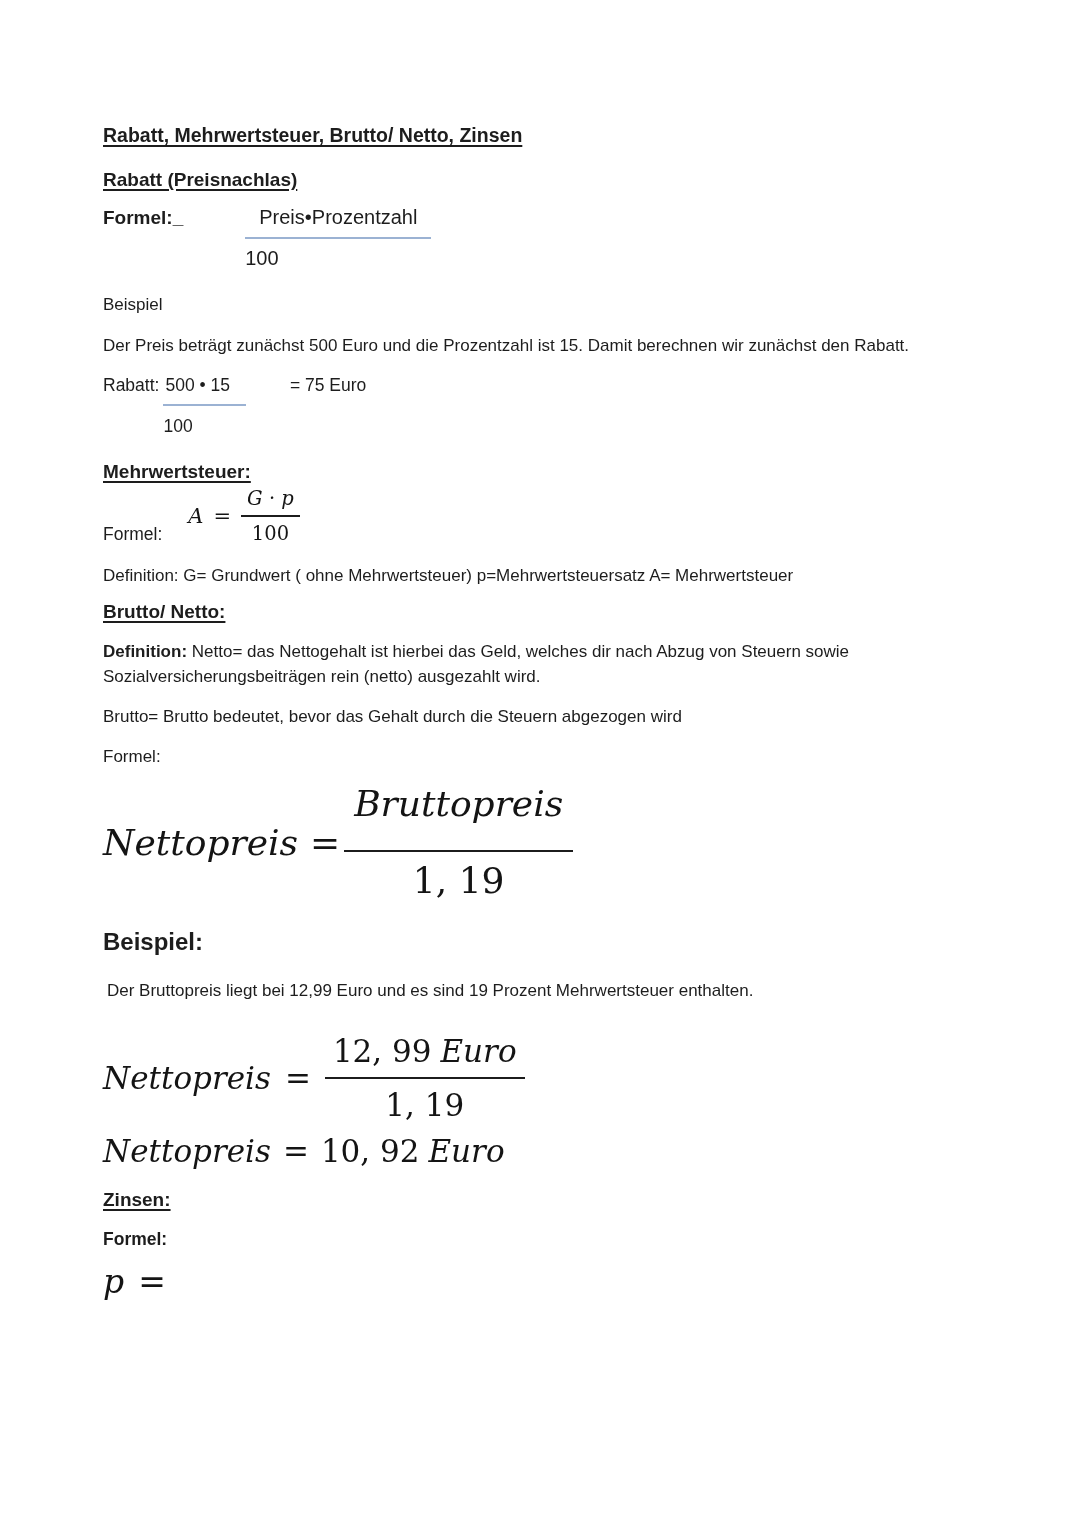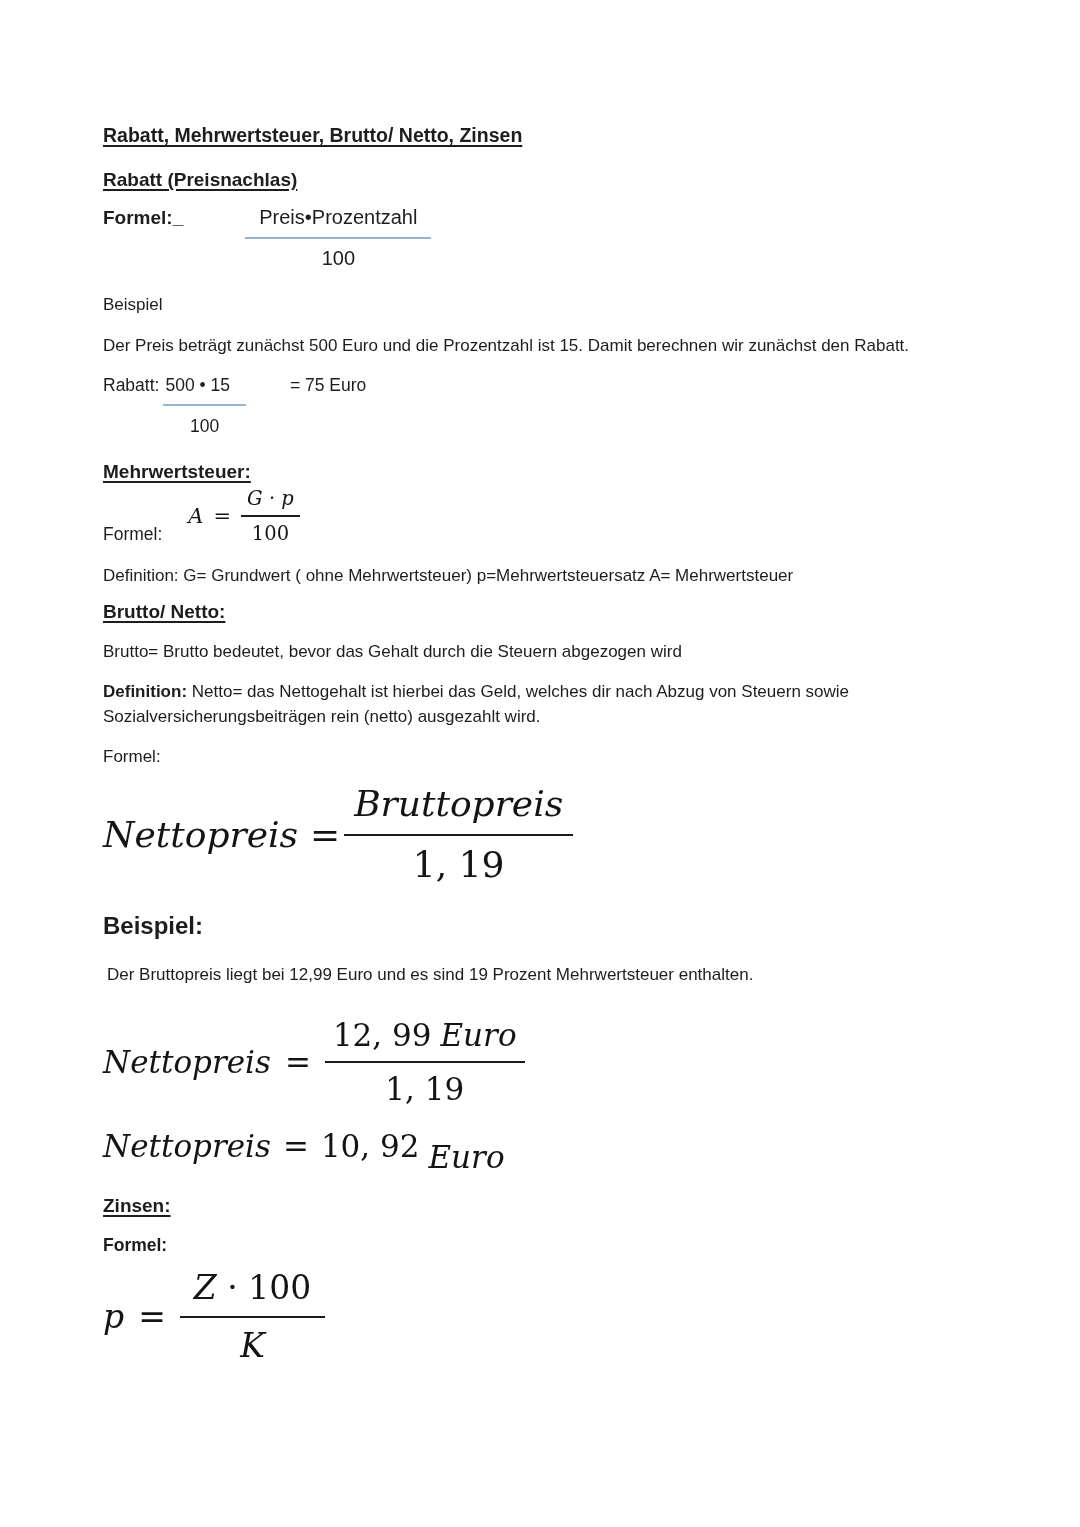--- a/index.html
+++ b/index.html
@@ -29,52 +29,52 @@
   }
 
   
   .p { font-size: 17px; line-height: 25px; margin: 0 0 16px 0; }
   .bold { font-weight: bold; }
 
   
   .fracrow { display: flex; align-items: flex-start; margin: 0 0 22px 0; font-size: 17.5px; line-height: 26px; }
   .fracrow .label { font-size: 19px; font-weight: bold; }
   .fracrow .label.normal { font-size: 17.5px; font-weight: normal; }
-  .tfrac { display: inline-block; text-align: center; }
+  .tfrac { display: inline-block; text-align: left; }
   .tfrac .tnum { display: block; border-bottom: 2px solid #9bb2d3; padding: 0 6px 6px 6px; }
   .tfrac .tden { display: block; padding-top: 7px; }
   .formel-frac { font-size: 20px; line-height: 24px; margin-left: 62px; }
   .formel-frac .tnum { padding: 0 14px 8px 14px; }
   .rabatt-frac { margin-left: 4px; }
   .rabatt-frac .tnum { padding: 0 16px 6px 2px; }
   .result { margin-left: 44px; }
 
   
   .math {
     font-family: "DejaVu Serif", serif;
     font-style: italic;
     color: #141414;
     display: flex; align-items: center;
   }
   .math .up { font-style: normal; }
   .mfrac { display: inline-block; text-align: center; }
   .mfrac .mnum { display: block; border-bottom: 2px solid #1c1c1c; padding: 0 8px 8px 8px; }
   .mfrac .mden { display: block; padding-top: 8px; }
   .math .eq { margin: 0 10px; }
-  .munit { margin-left: 9px; margin-top: 22px; }
+  .munit { margin-left: 9px; }
 
   .mwst-row { display: flex; align-items: flex-end; margin: 0 0 18px 0; }
   .mwst-row .label { font-size: 17.5px; }
   .mwst-math { font-size: 21px; margin-left: 26px; }
   .mwst-math .mfrac { font-size: 19.5px; }
   .mwst-math .mnum { padding: 0 6px 5px 6px; }
   .mwst-math .mden { padding-top: 5px; }
 
   .big-math { font-size: 36px; margin: 0 0 28px 0; }
-  .big-math .mnum { padding: 0 10px 10px 10px; }
+  .big-math .mnum { padding: 0 10px 26px 10px; }
   .big-math .eq { margin: 0 4px 0 12px; }
 
   .mid-math { font-size: 31px; margin: 0 0 10px 0; }
   .mid-math .eq { margin: 0 14px; }
   .result-math { font-size: 31px; margin: 0 0 20px 0; }
   .result-math .eq { margin: 0 12px; }
 
   .zins-math { font-size: 33px; margin: 0; }
   .zins-math .eq { margin: 0 14px; }
   .zins-math .mnum { padding: 0 14px 9px 14px; }
@@ -130,23 +130,23 @@
         <span class="mnum"><span>G</span> <span class="up">·</span> <span>p</span></span>
         <span class="mden up">100</span>
       </span>
     </span>
   </div>
 
   <div class="p mb13" style="max-width:860px;">Definition: G= Grundwert ( ohne Mehrwertsteuer) p=Mehrwertsteuersatz A= Mehrwertsteuer</div>
 
   <div class="h2">Brutto/ Netto:</div>
 
+  <div class="p mb15" style="max-width:880px;"><span class="bold">Definition:</span><span> Netto= das Nettogehalt ist hierbei das Geld, welches dir nach Abzug von Steuern sowie Sozialversicherungsbeiträgen rein (netto) ausgezahlt wird.</span></div>
+
   <div class="p mb15">Brutto= Brutto bedeutet, bevor das Gehalt durch die Steuern abgezogen wird</div>
-
-  <div class="p mb15" style="max-width:880px;"><span class="bold">Definition:</span><span> Netto= das Nettogehalt ist hierbei das Geld, welches dir nach Abzug von Steuern sowie Sozialversicherungsbeiträgen rein (netto) ausgezahlt wird.</span></div>
 
   <div class="p mb14">Formel:</div>
 
   <div class="math big-math">
     <span>Nettopreis</span>
     <span class="eq up">=</span>
     <span class="mfrac">
       <span class="mnum">Bruttopreis</span>
       <span class="mden up">1, 19</span>
     </span>
@@ -172,19 +172,15 @@
     <span class="munit">Euro</span>
   </div>
 
   <div class="h2">Zinsen:</div>
 
   <div class="p bold mb10" style="font-size:17.5px;">Formel:</div>
 
   <div class="math zins-math">
     <span>p</span>
     <span class="eq up">=</span>
-    <span class="mfrac">
-      <span class="mnum"><span>Z</span> <span class="up">·</span> <span class="up">100</span></span>
-      <span class="mden">K</span>
-    </span>
   </div>
 
 </div>
 
 </body></html>

